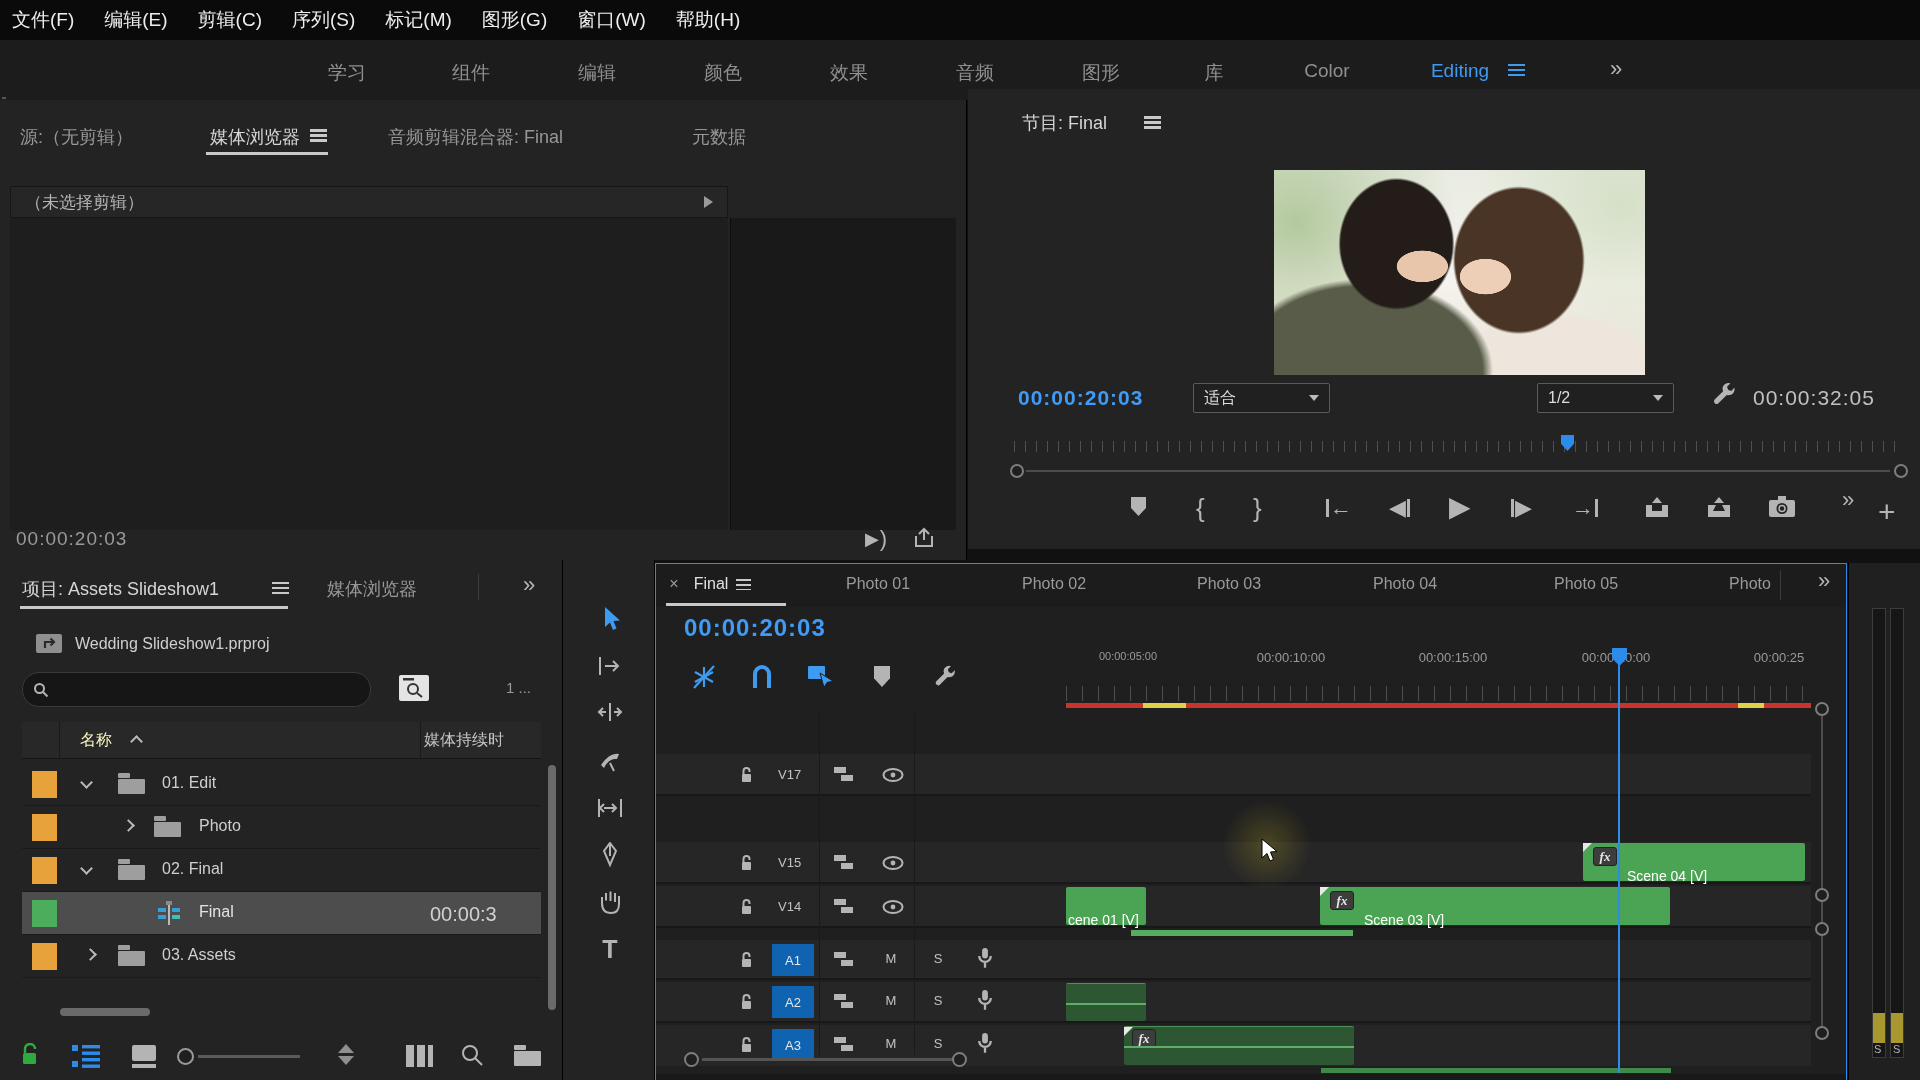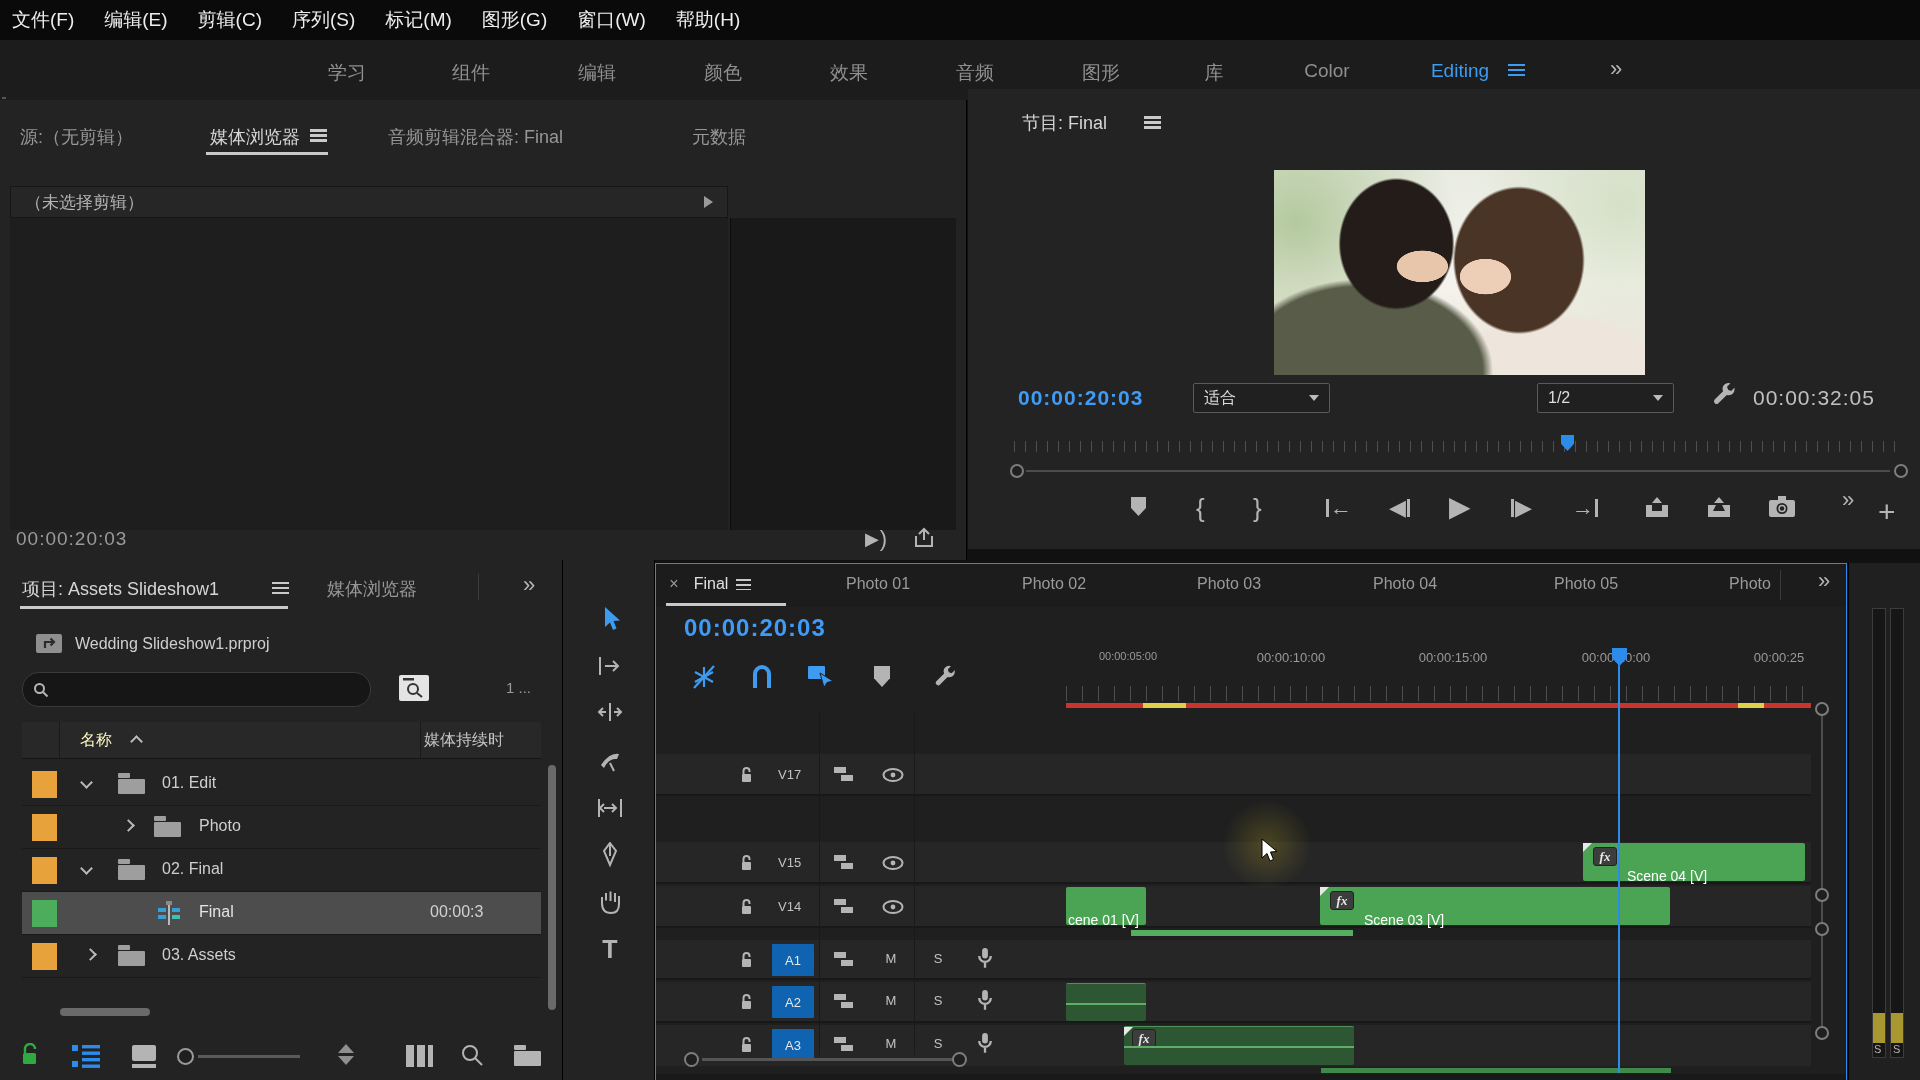--- a/index.html
+++ b/index.html
@@ -320,21 +320,21 @@
     <div class="swatch" style="background:#4cae5c"></div>
     <svg class="abs" style="left:136px;top:9px" width="22" height="24" viewBox="0 0 22 24">
       <line stroke="#d8d8d8" stroke-width="1.6" x1="11" y1="0" x2="11" y2="24"></line>
       <rect fill="#8a8a8a" x="8" y="0" width="6" height="4"></rect>
       <rect fill="#35a0d8" x="0" y="7" width="8" height="4"></rect>
         <rect fill="#35a0d8" x="14" y="7" width="8" height="4"></rect>
       <rect fill="#35a0d8" x="0" y="14" width="8" height="4"></rect>
         <rect fill="#3ec0b4" x="14" y="14" width="8" height="4"></rect>
     </svg>
     <span class="abs pname" style="left:177px;top:11px;color:#e4e4e4">Final</span>
-    <span class="abs" style="left:408px;top:11px;width:111px;overflow:hidden;white-space:nowrap;color:#d0d0d0;font-size:16px">00:00:3</span>
+    <span class="abs" style="left:408px;top:11px;width:111px;overflow:hidden;white-space:nowrap;color:#d0d0d0;font-size:20px">00:00:3</span>
   </div>
   <div class="prow" style="top:375px">
     <div class="swatch" style="background:#e8a23c"></div>
     <span class="abs chev closed" style="left:64px;top:15px"></span>
     <svg class="abs" style="left:96px;top:10px" width="27" height="21" viewBox="0 0 27 21">
       <rect fill="#9e9e9e" x="0" y="0" width="12" height="5" rx="1"></rect>
         <rect fill="#9e9e9e" x="0" y="6" width="27" height="15" rx="1"></rect>
     </svg>
     <span class="abs pname" style="left:140px;top:11px">03. Assets</span>
   </div>

